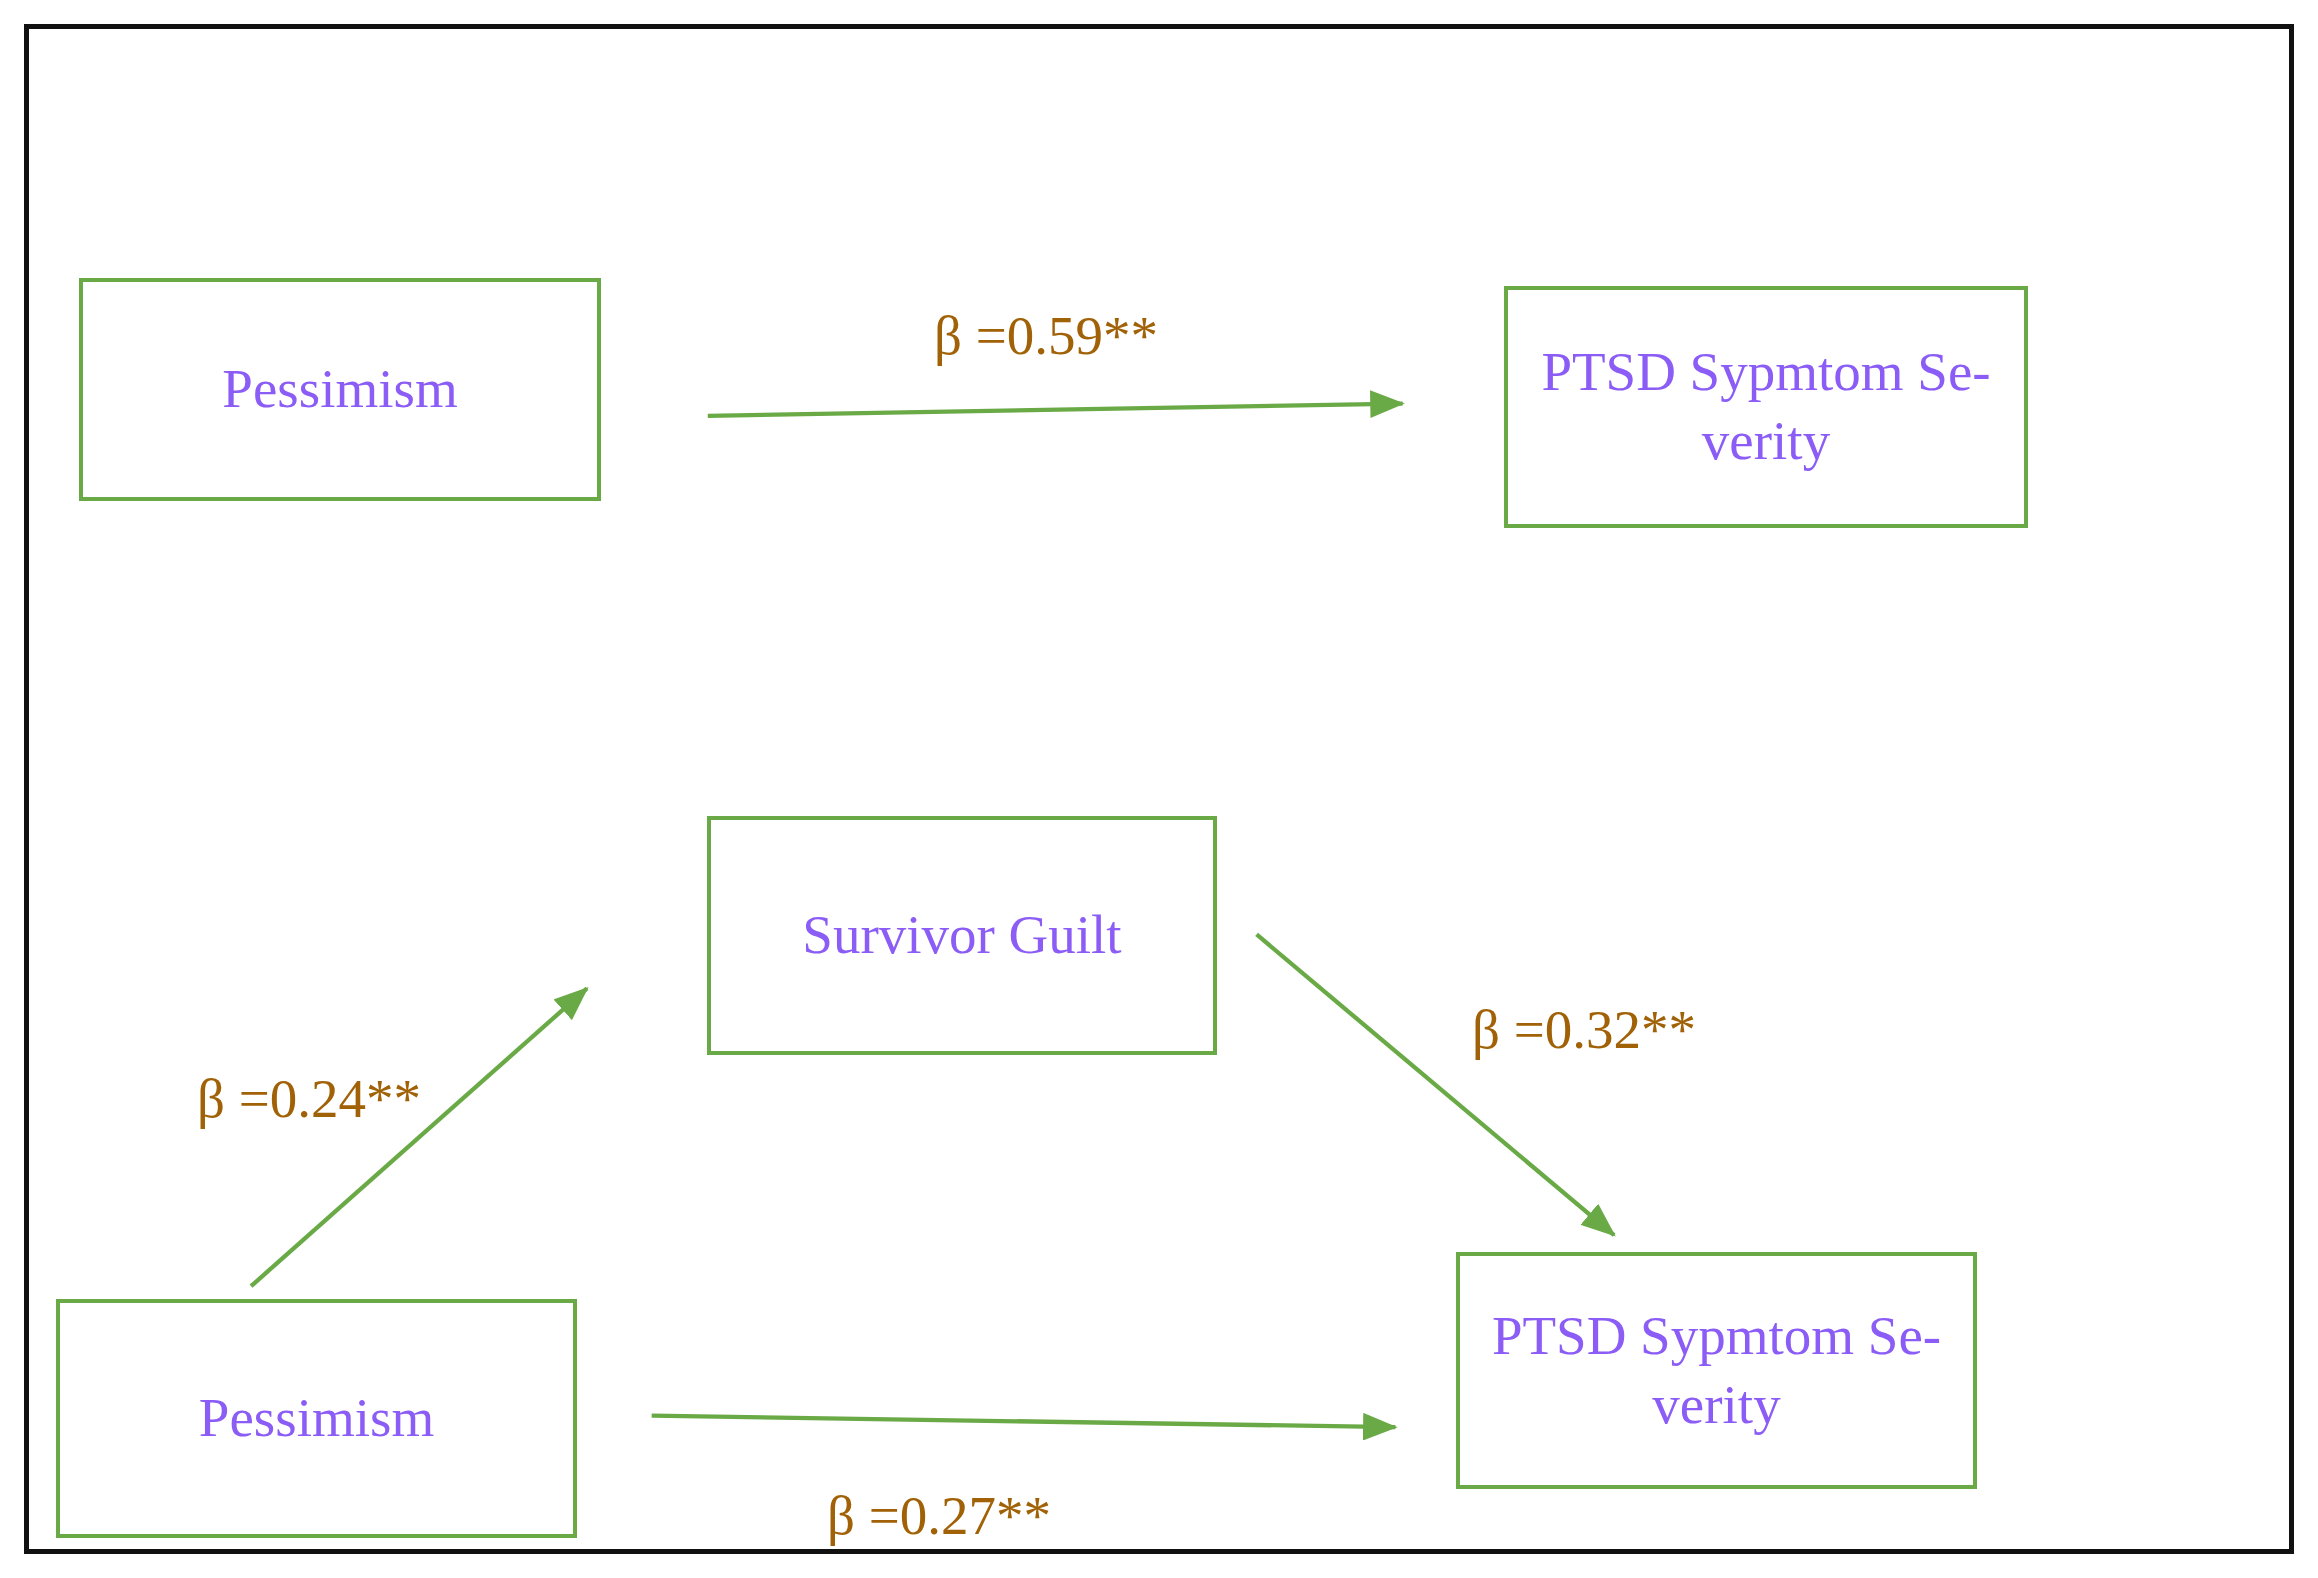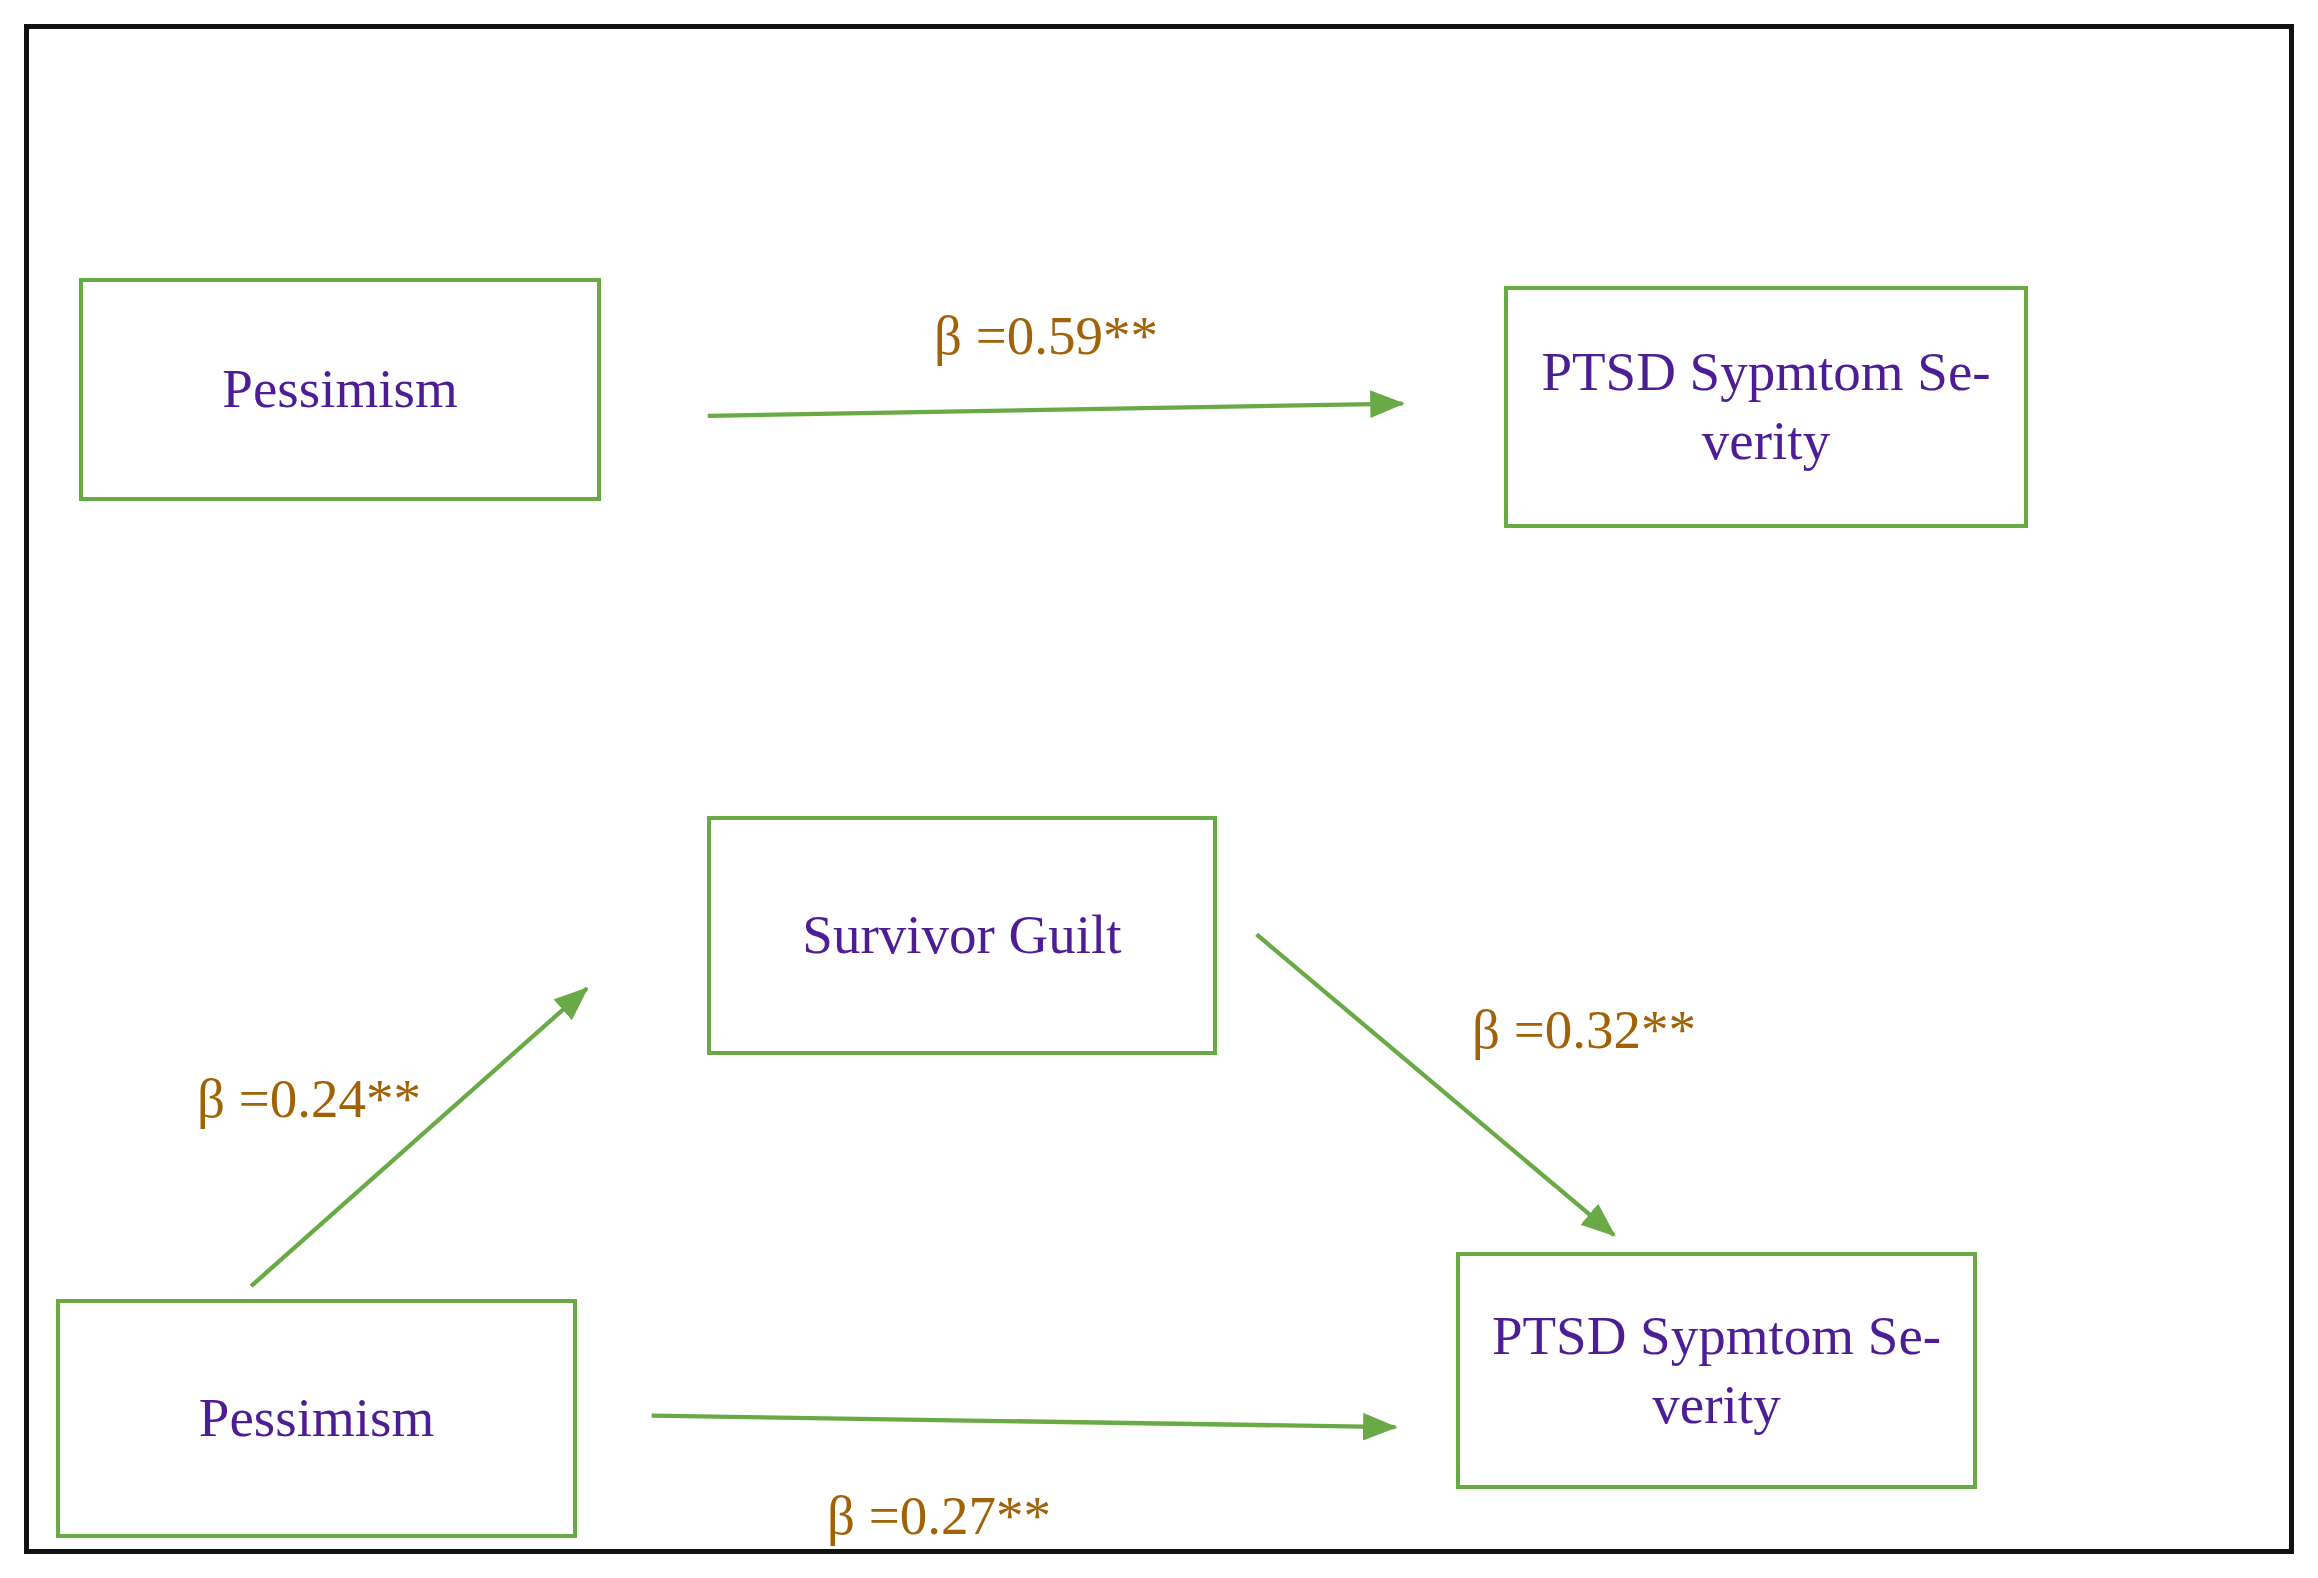--- a/index.html
+++ b/index.html
@@ -32,21 +32,21 @@
     display: flex;
     align-items: center;
     justify-content: center;
     text-align: center;
     box-sizing: border-box;
   }
   .node-label {
     font-size: 55px;
     line-height: 1.25;
     white-space: pre-line;
-    color: #4c1d95;
+    color: #8b5cf6;
   }
   .path-label {
     position: absolute;
     font-size: 55px;
     line-height: 1.1;
     white-space: pre;
     transform: translate(-50%, -50%);
     color: #a16207;
   }
   #arrows {

